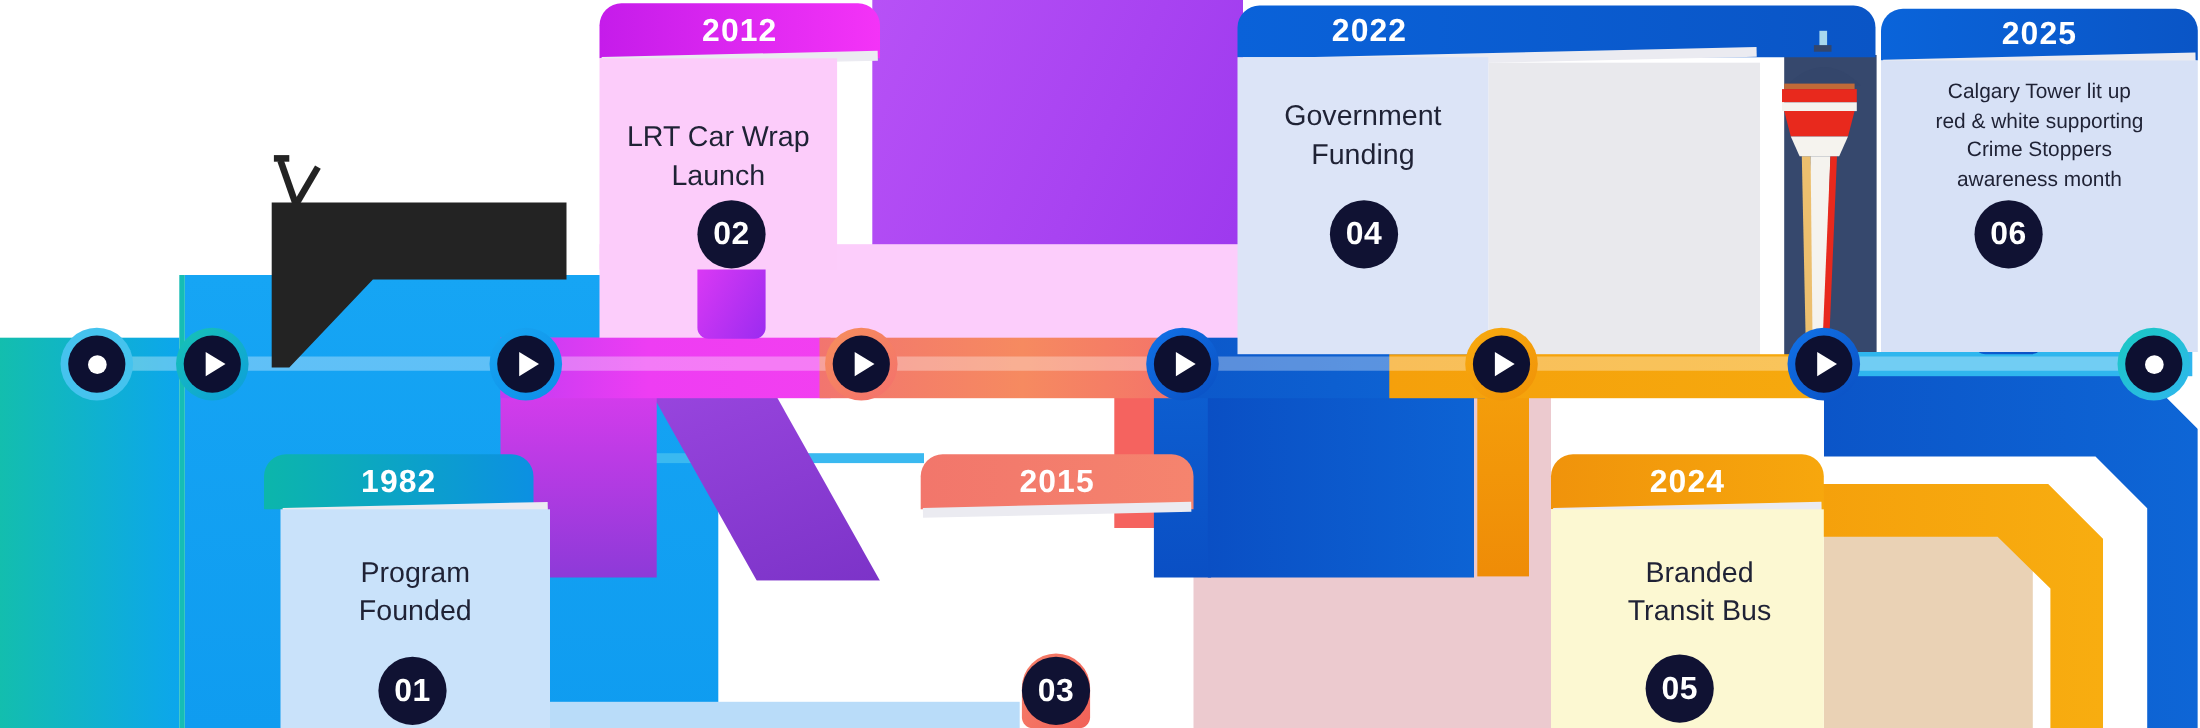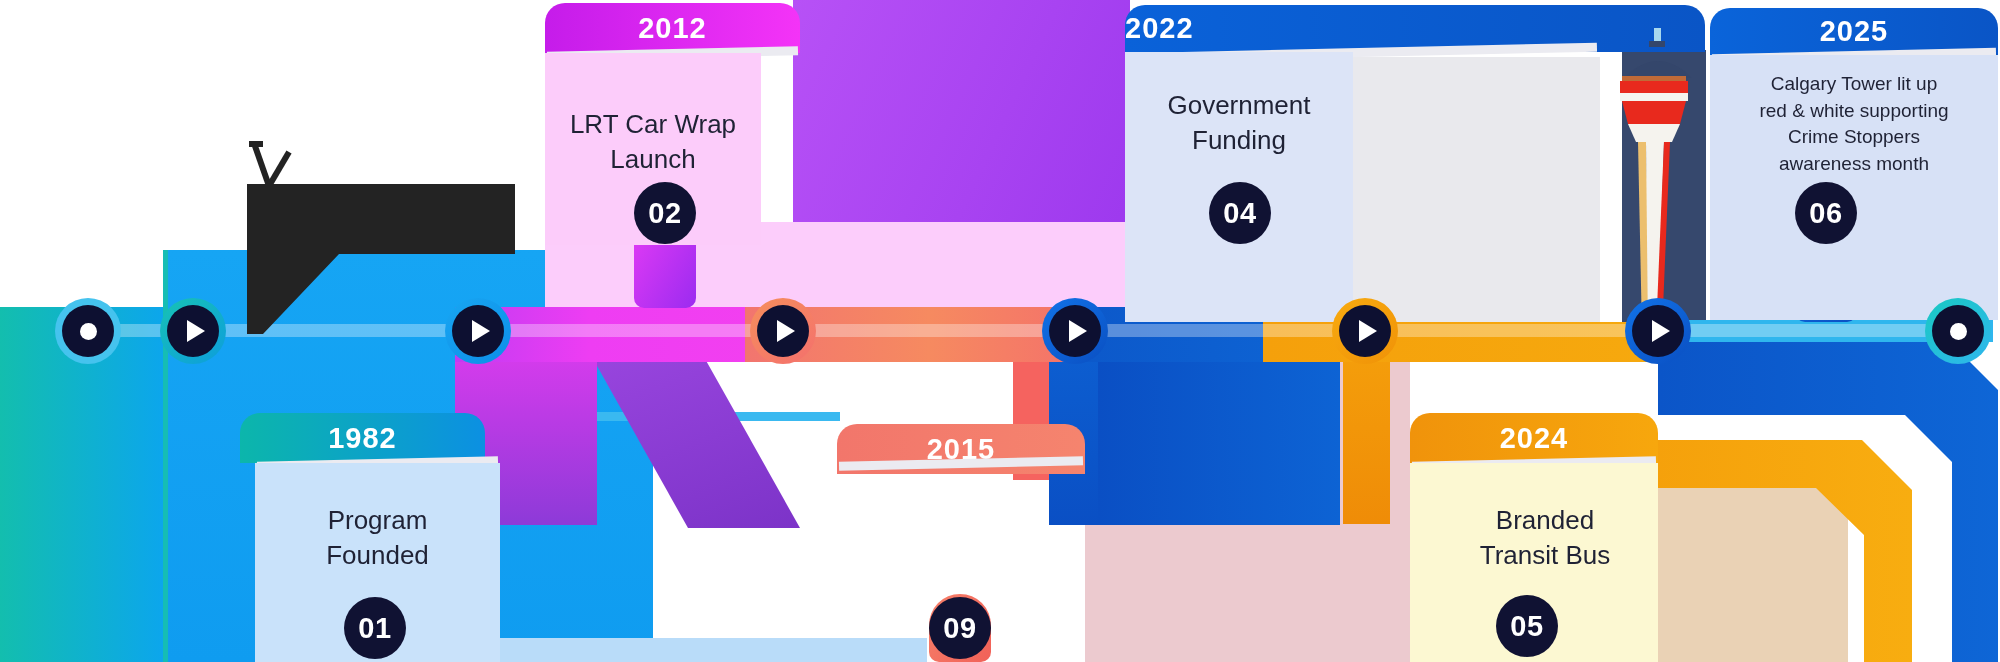--- a/index.html
+++ b/index.html
@@ -55,31 +55,31 @@
 
   
   .card-header{height:50px;border-radius:20px 20px 0 0;display:flex;align-items:center;justify-content:center;
                color:#fff;font-size:29px;font-weight:800;letter-spacing:1px;}
   .sep{height:9px;background:#ebebf1;transform:rotate(-1.3deg);}
   .card-body{color:#1f2235;font-size:26px;font-weight:500;text-align:center;white-space:pre-line;line-height:1.35;}
   .h-2012{left:545px;top:3px;width:255px;background:linear-gradient(90deg,#c51cea,#f433f7);}
   .s-2012{left:547px;top:49px;width:251px;}
   .bd-2012{left:545px;top:53px;width:216px;height:192px;background:#fcccfa;padding-top:54px;box-sizing:border-box;}
   .h-2022{left:1125px;top:5px;width:580px;height:47px;background:linear-gradient(90deg,#0a62d9,#0a55c6);}
-  .yr-2022{position:absolute;left:0;width:240px;}
+  .yr-2022{position:absolute;left:0;width:240px;text-align:center;}
   .s-2022{left:1127px;top:48px;width:470px;}
   .bd-2022{left:1125px;top:52px;width:228px;height:270px;background:#dce4f7;padding-top:36px;box-sizing:border-box;}
   .h-2025{left:1710px;top:8px;width:288px;height:47px;background:linear-gradient(90deg,#0a64da,#0a55c6);}
   .s-2025{left:1712px;top:51px;width:284px;}
   .bd-2025{left:1710px;top:55px;width:288px;height:265px;background:#d7e1f6;padding-top:16px;box-sizing:border-box;
            font-size:19px;line-height:1.4;}
   .h-1982{left:240px;top:413px;width:245px;background:linear-gradient(90deg,#0cb6ab,#0c90e2);}
   .s-1982{left:257px;top:459px;width:241px;}
   .bd-1982{left:255px;top:463px;width:245px;height:199px;background:#c9e2fa;padding-top:40px;box-sizing:border-box;}
-  .h-2015{left:837px;top:413px;width:248px;background:linear-gradient(90deg,#f2766b,#f5846e);margin-top:11px;}
+  .h-2015{left:837px;top:413px;width:248px;background:linear-gradient(90deg,#f2766b,#f5846e);}
   .s-2015{left:839px;top:459px;width:244px;}
   .bd-2015{left:837px;top:463px;width:248px;height:199px;background:#f9dcea;padding-top:40px;box-sizing:border-box;}
   .h-2024{left:1410px;top:413px;width:248px;background:linear-gradient(90deg,#f0930b,#f7a70d);}
   .s-2024{left:1412px;top:459px;width:244px;}
   .bd-2024{left:1410px;top:463px;width:248px;height:199px;background:#fcf8d2;padding-top:40px;box-sizing:border-box;padding-left:22px;}
 
   
   .node{width:66px;height:66px;border-radius:50%;display:flex;align-items:center;justify-content:center;}
   .node-inner{width:52px;height:52px;border-radius:50%;background:#0d1031;display:flex;align-items:center;justify-content:center;}
   .play{width:0;height:0;border-top:11px solid transparent;border-bottom:11px solid transparent;
@@ -202,21 +202,21 @@
     <polygon points="32,98 84,98 76,116 40,116" fill="#f5f3ee"></polygon>
   </svg>
 
   <div class="abs badge b01">
       <span>01</span>
     </div>
   <div class="abs badge b02">
       <span>02</span>
     </div>
   <div class="abs badge b03">
-      <span>09</span>
+      <span>03</span>
     </div>
   <div class="abs badge b04">
       <span>04</span>
     </div>
   <div class="abs badge b05">
       <span>05</span>
     </div>
   <div class="abs badge b06">
       <span>06</span>
     </div>

